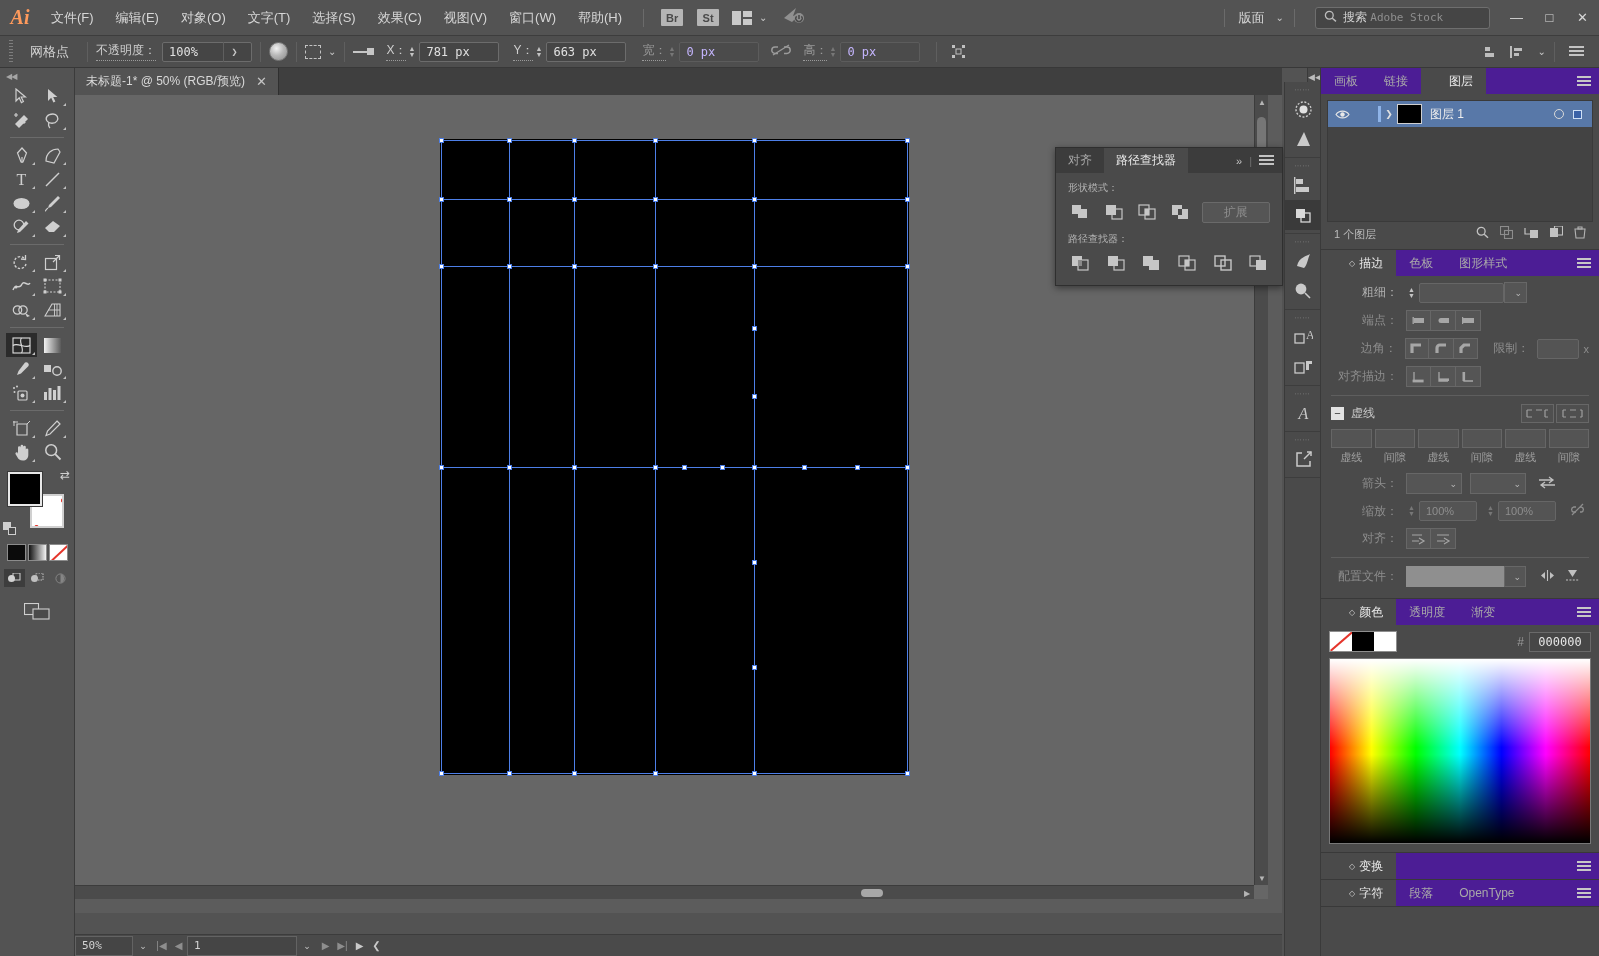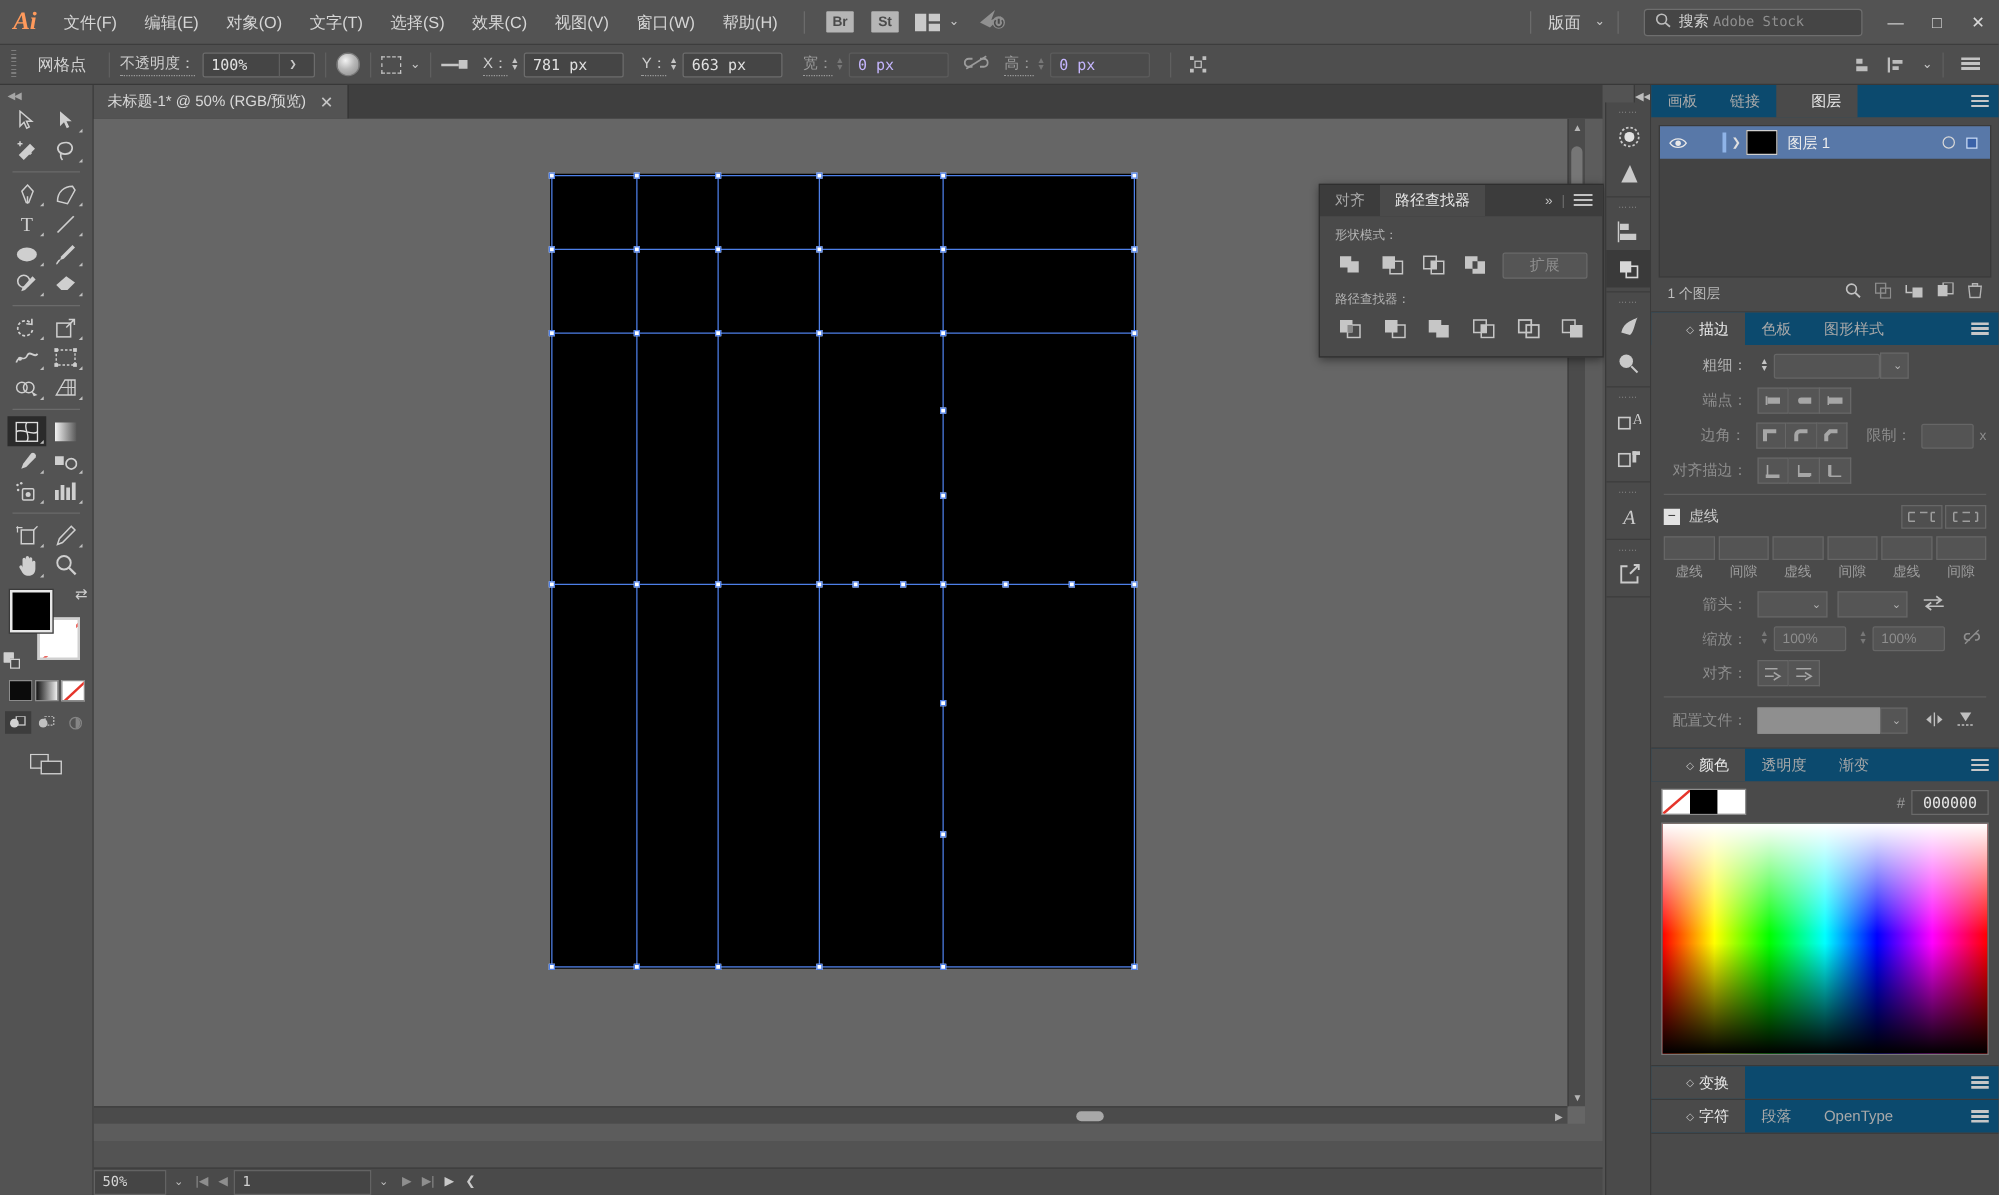--- a/index.html
+++ b/index.html
@@ -234,21 +234,21 @@
     color: #8e8e8e; font-size: 7px; letter-spacing: 1px; }
   .rail-ico { width: 36px; height: 30px; display: flex; align-items: center; justify-content: center;
     color: #c8c8c8; }
   .rail-ico.sel { background: #3a3a3a; }
 
   .dock {
     position: absolute; right: 0; top: 68px; width: 279px; height: 888px; background: #4a4a4a;
     border-left: 1px solid #3a3a3a;
   }
   .panel { border-bottom: 1px solid #393939; background: #4a4a4a; }
-  .ptabs { display: flex; height: 26px; background: #0c4a6e; align-items: stretch; }
+  .ptabs { display: flex; height: 26px; background: #4c1d95; align-items: stretch; }
   .ptab { padding: 0 13px; display: flex; align-items: center; font-size: 12px; color: #a9a9a9; }
   .ptab.active { background: #4a4a4a; color: #eaeaea; padding-left: 28px; }
   .ptab .diamond { color: #c7c7c7; font-size: 8px; margin-right: 4px; }
   .pmenu { margin-left: auto; display: flex; align-items: center; padding-right: 8px; }
   .pmenu .hb { width: 14px; height: 10px;
     background-image: repeating-linear-gradient(to bottom, #c7c7c7 0 2px, transparent 2px 4px); }
 
   
   .layers-body { height: 155px; background: #4a4a4a; padding: 6px 6px 0; }
   .layer-list { background: #434343; height: 122px; border: 1px solid #3a3a3a; }

